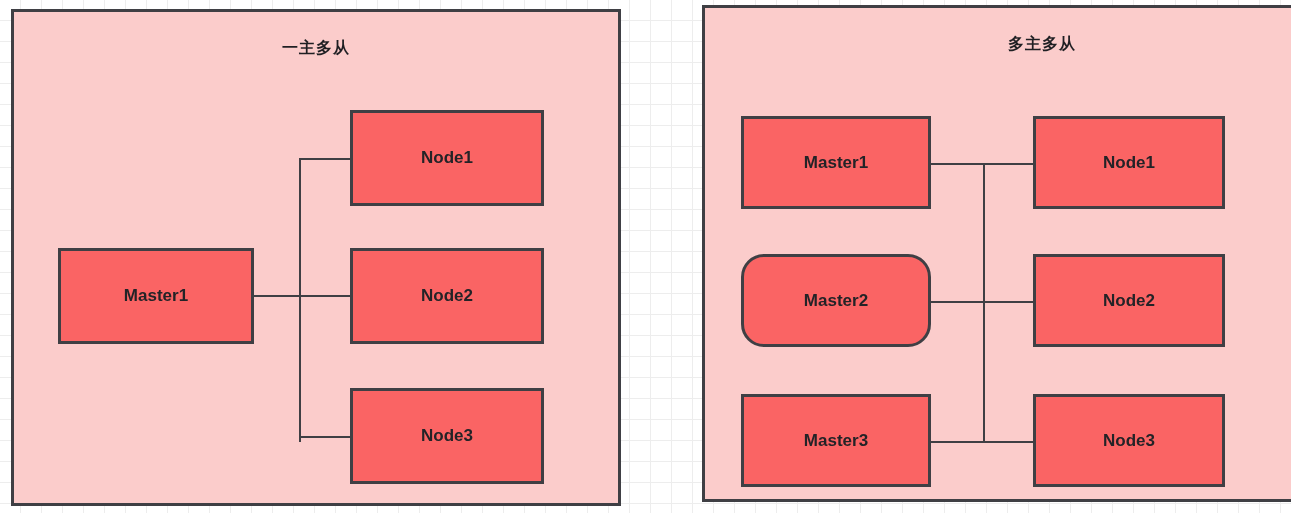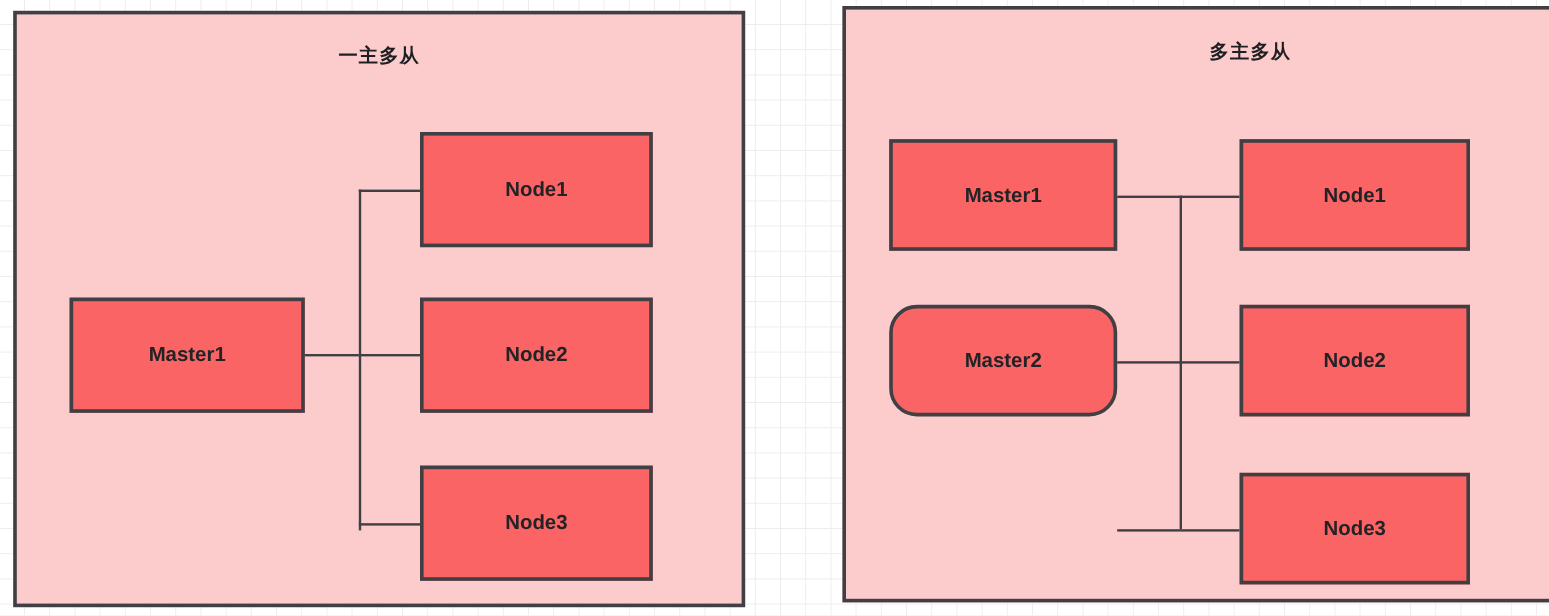--- a/index.html
+++ b/index.html
@@ -107,20 +107,23 @@
     <div class="edge edge-h" style="left:226px; top:155px; width:102px;"></div>
     <div class="edge edge-h" style="left:226px; top:293px; width:102px;"></div>
     <div class="edge edge-h" style="left:226px; top:433px; width:102px;"></div>
 
     <div class="node-box" style="left:36px; top:108px; width:190px; height:93px;">
       <span>Master1</span>
     </div>
     <div class="node-box" style="left:36px; top:246px; width:190px; height:93px;border-radius:23px;">
       <span>Master2</span>
     </div>
+    <div class="node-box" style="left:36px; top:386px; width:190px; height:93px;">
+      <span>Master3</span>
+    </div>
 
     <div class="node-box" style="left:328px; top:108px; width:192px; height:93px;">
       <span>Node1</span>
     </div>
     <div class="node-box" style="left:328px; top:246px; width:192px; height:93px;">
       <span>Node2</span>
     </div>
     <div class="node-box" style="left:328px; top:386px; width:192px; height:93px;">
       <span>Node3</span>
     </div>

